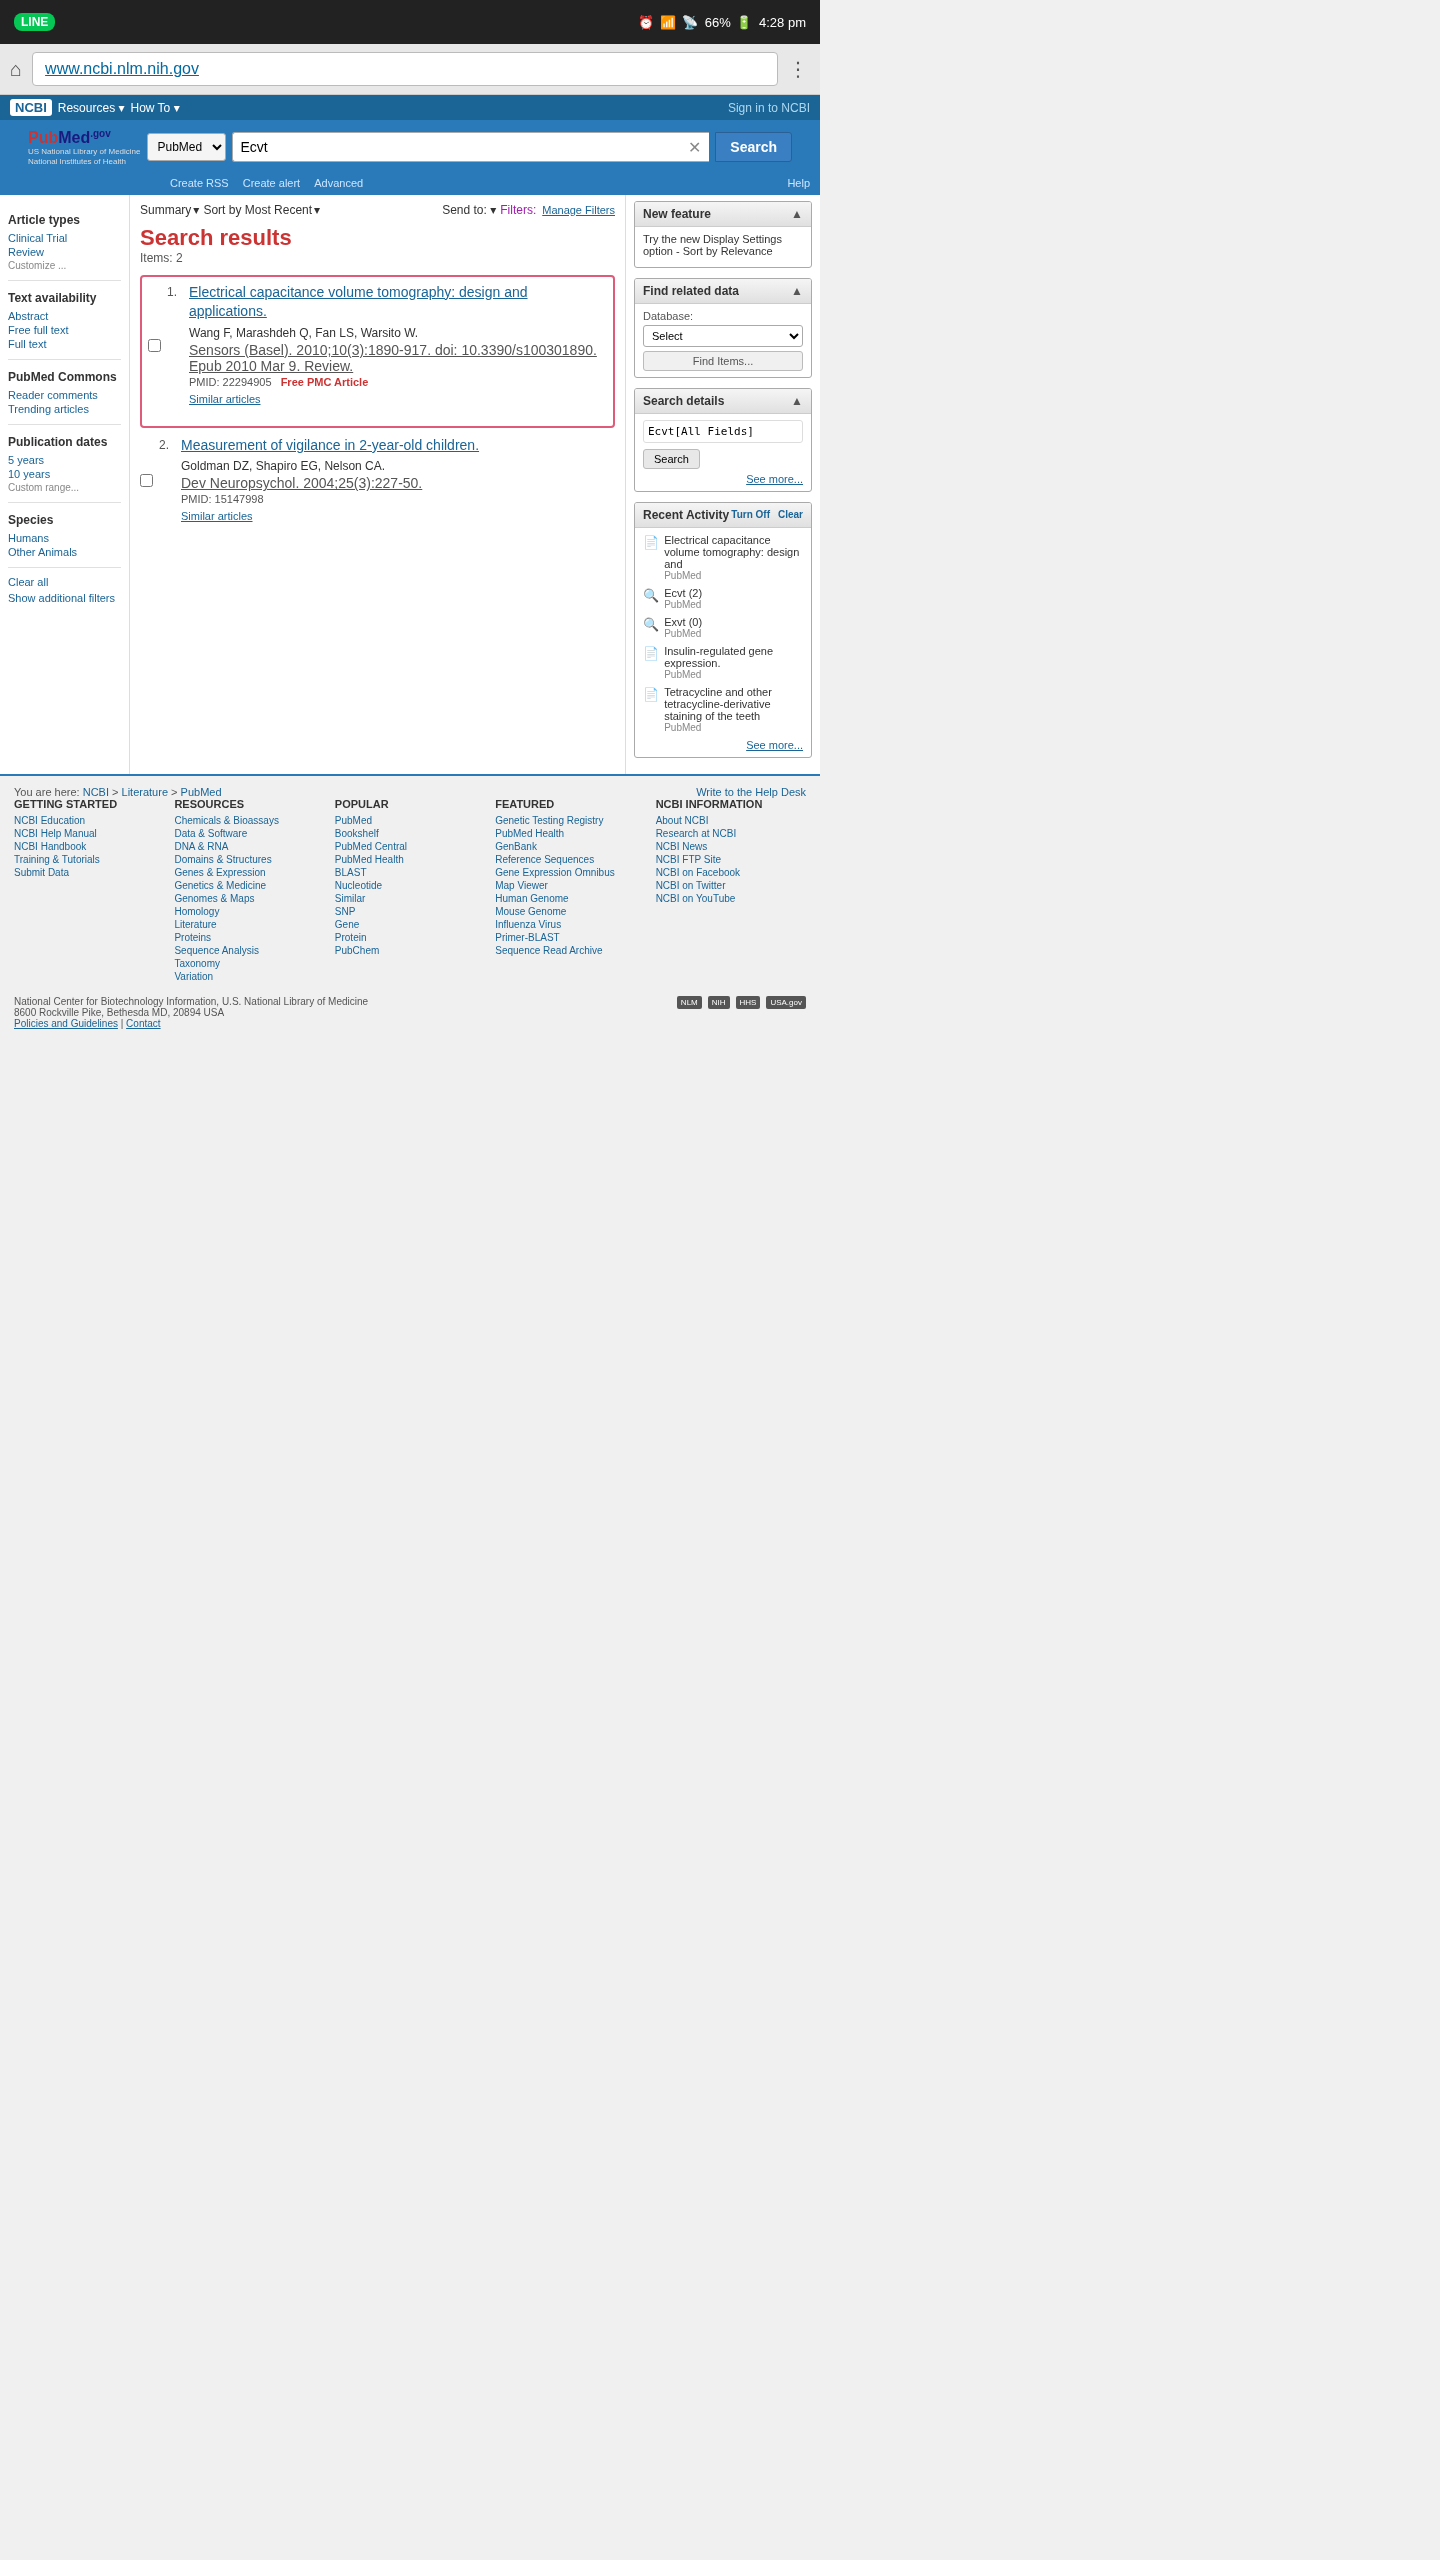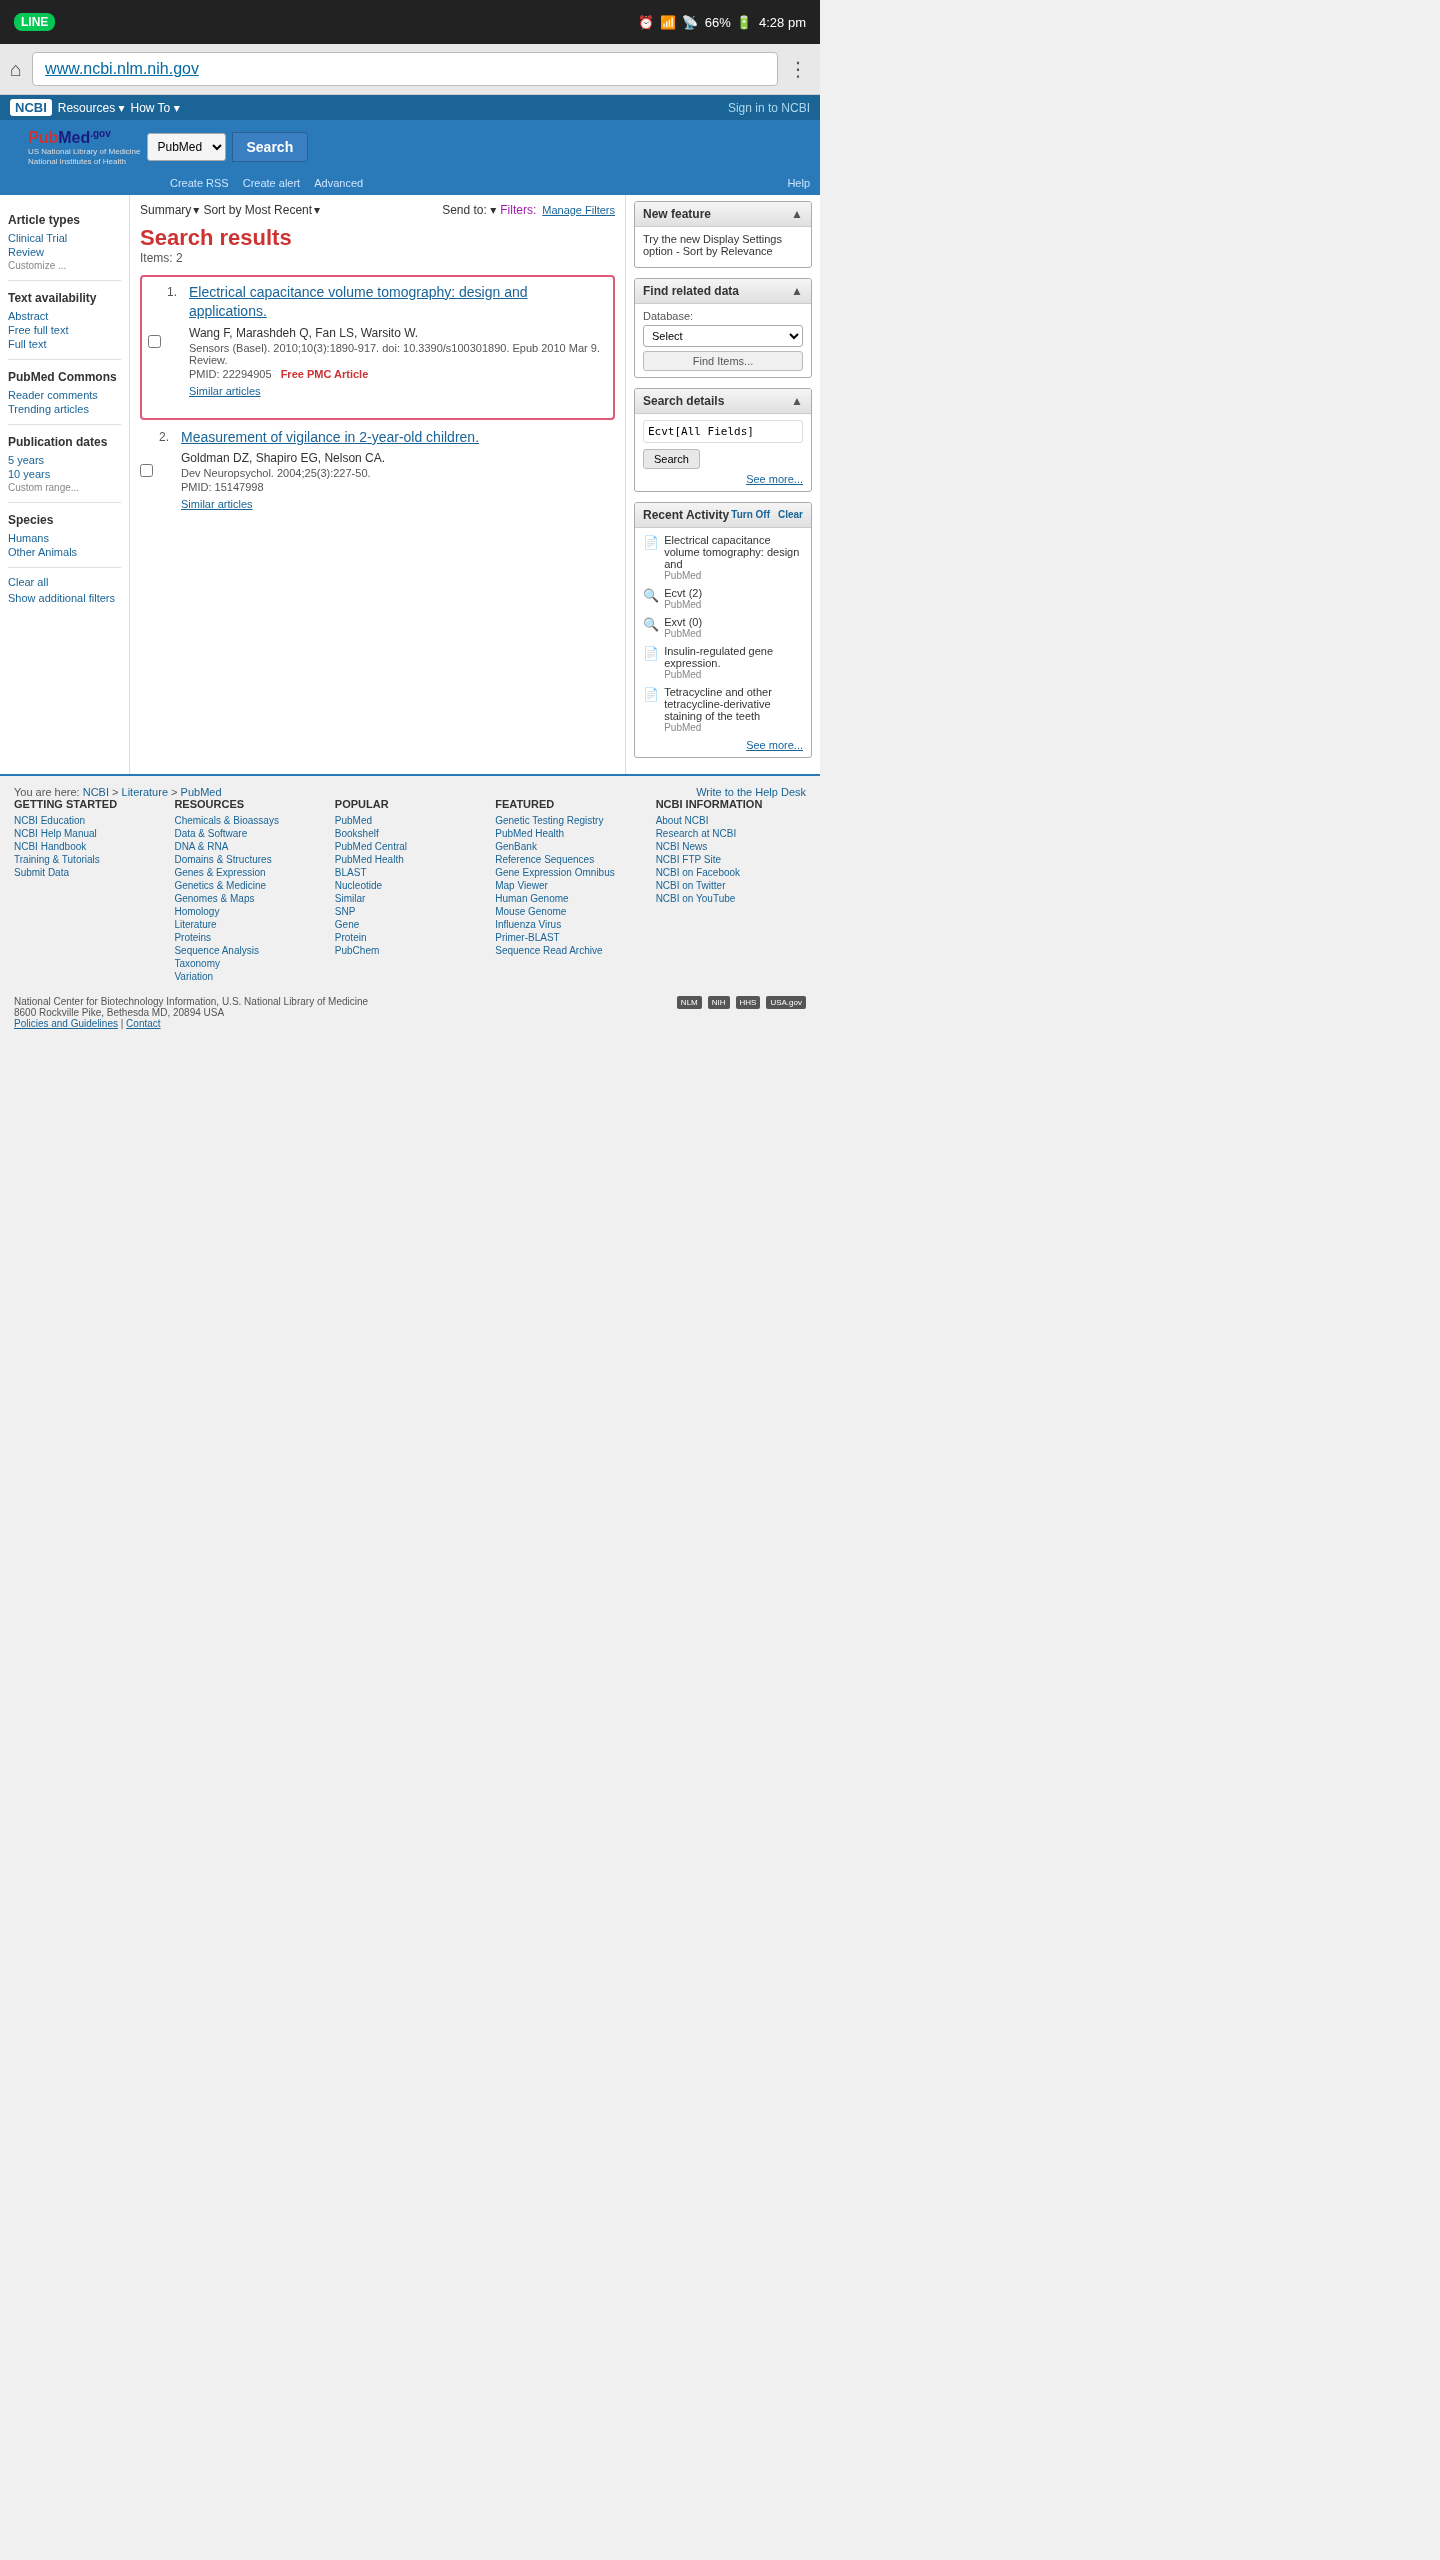--- a/index.html
+++ b/index.html
@@ -219,21 +219,21 @@
     .article-body { flex: 1; }
     .article-title {
       font-size: 14px;
       color: #1a6496;
       text-decoration: underline;
       cursor: pointer;
       line-height: 1.4;
       margin-bottom: 4px;
     }
     .article-authors { font-size: 12px; color: #333; margin-bottom: 2px; }
-    .article-journal { font-size: 11px; color: #555; margin-bottom: 2px; }
+    .article-journal { font-size: 14px; color: #555; margin-bottom: 2px; text-decoration: underline; }
     .article-pmid { font-size: 11px; color: #555; margin-bottom: 3px; }
     .free-pmc { color: #cc3333; font-weight: bold; font-size: 11px; margin-left: 6px; }
     .similar-link { font-size: 11px; color: #1a6496; text-decoration: underline; cursor: pointer; }
 
     
     .highlight-box {
       border: 2px solid #e05a7a;
       border-radius: 4px;
       padding: 6px;
       margin-bottom: 8px;
@@ -385,20 +385,24 @@
 <div class="pubmed-bar">
   <div class="pubmed-logo-area">
     <div class="pubmed-logo">
       <span class="pub">Pub</span><span class="med">Med</span><span class="gov">.gov</span>
     </div>
     <div class="pubmed-logo-sub">US National Library of Medicine<br>National Institutes of Health</div>
   </div>
   <select class="db-select">
     <option>PubMed</option>
   </select>
+  <div class="search-input-wrap">
+    <input type="text" value="Ecvt" style="">
+    <button class="clear-btn">✕</button>
+  </div>
   <button class="search-btn">Search</button>
 </div>
 
 <div class="sub-nav">
   <a href="#">Create RSS</a>
   <a href="#">Create alert</a>
   <a href="#">Advanced</a>
   <span style="margin-left:auto; color:#cce5ff; font-size:11px;">Help</span>
 </div>
 

